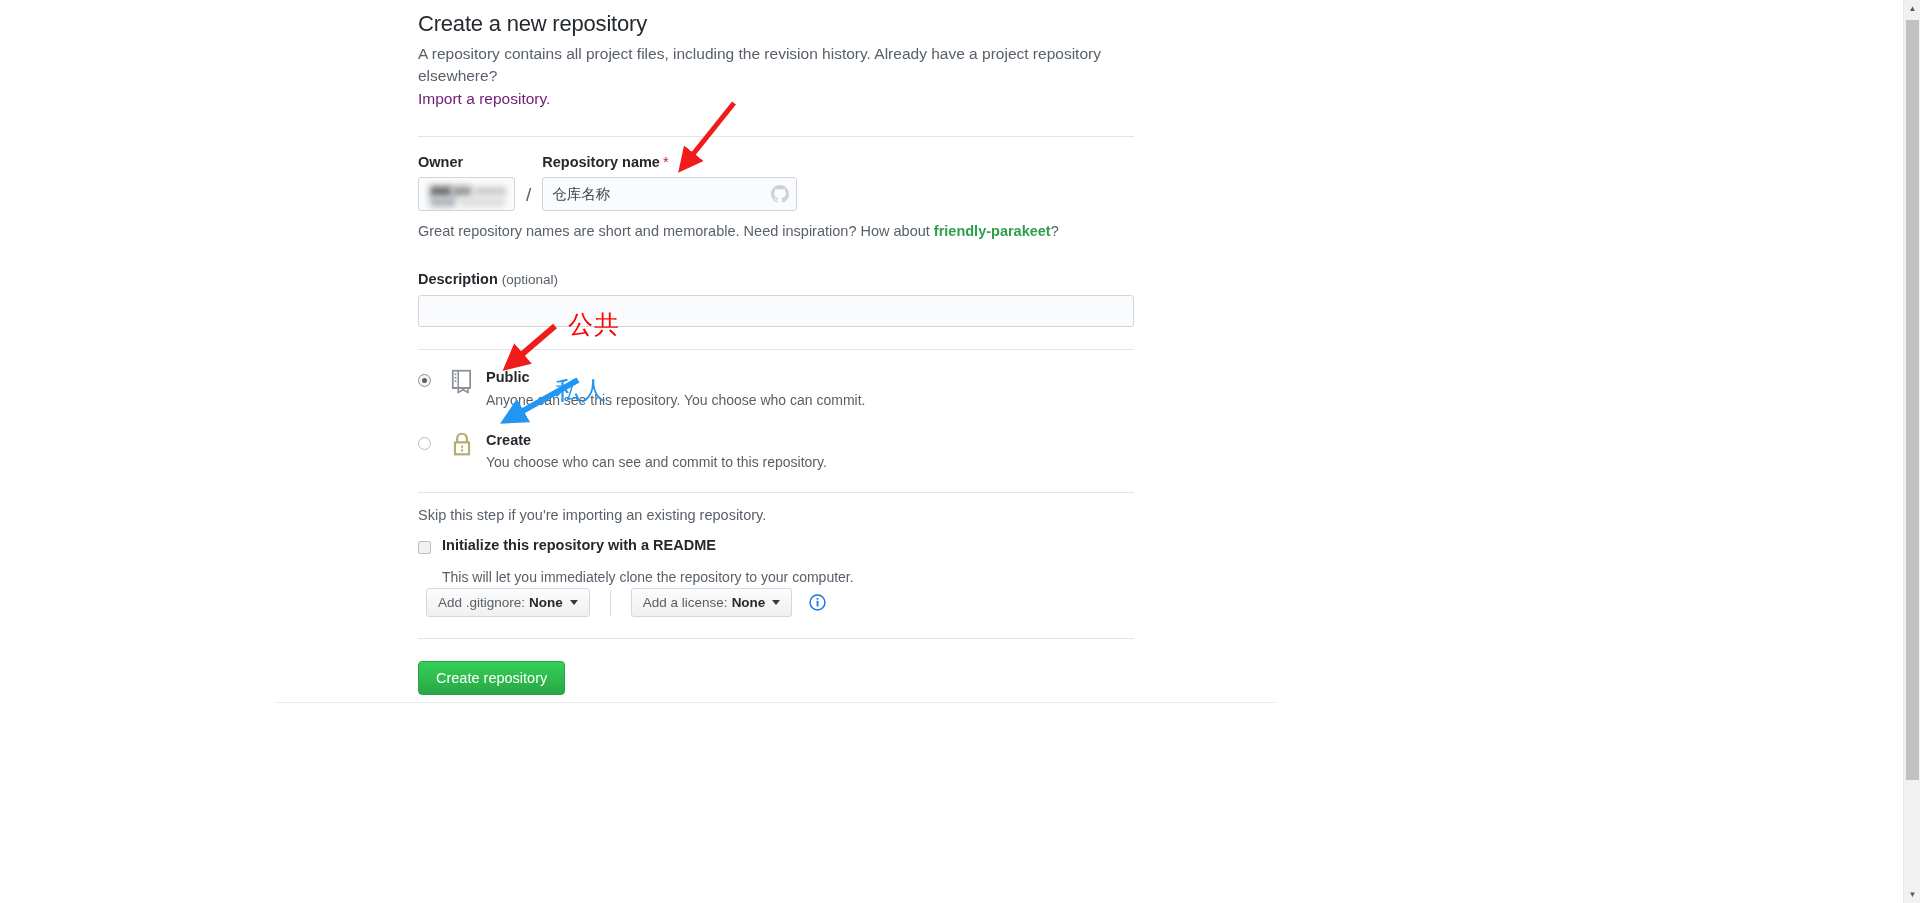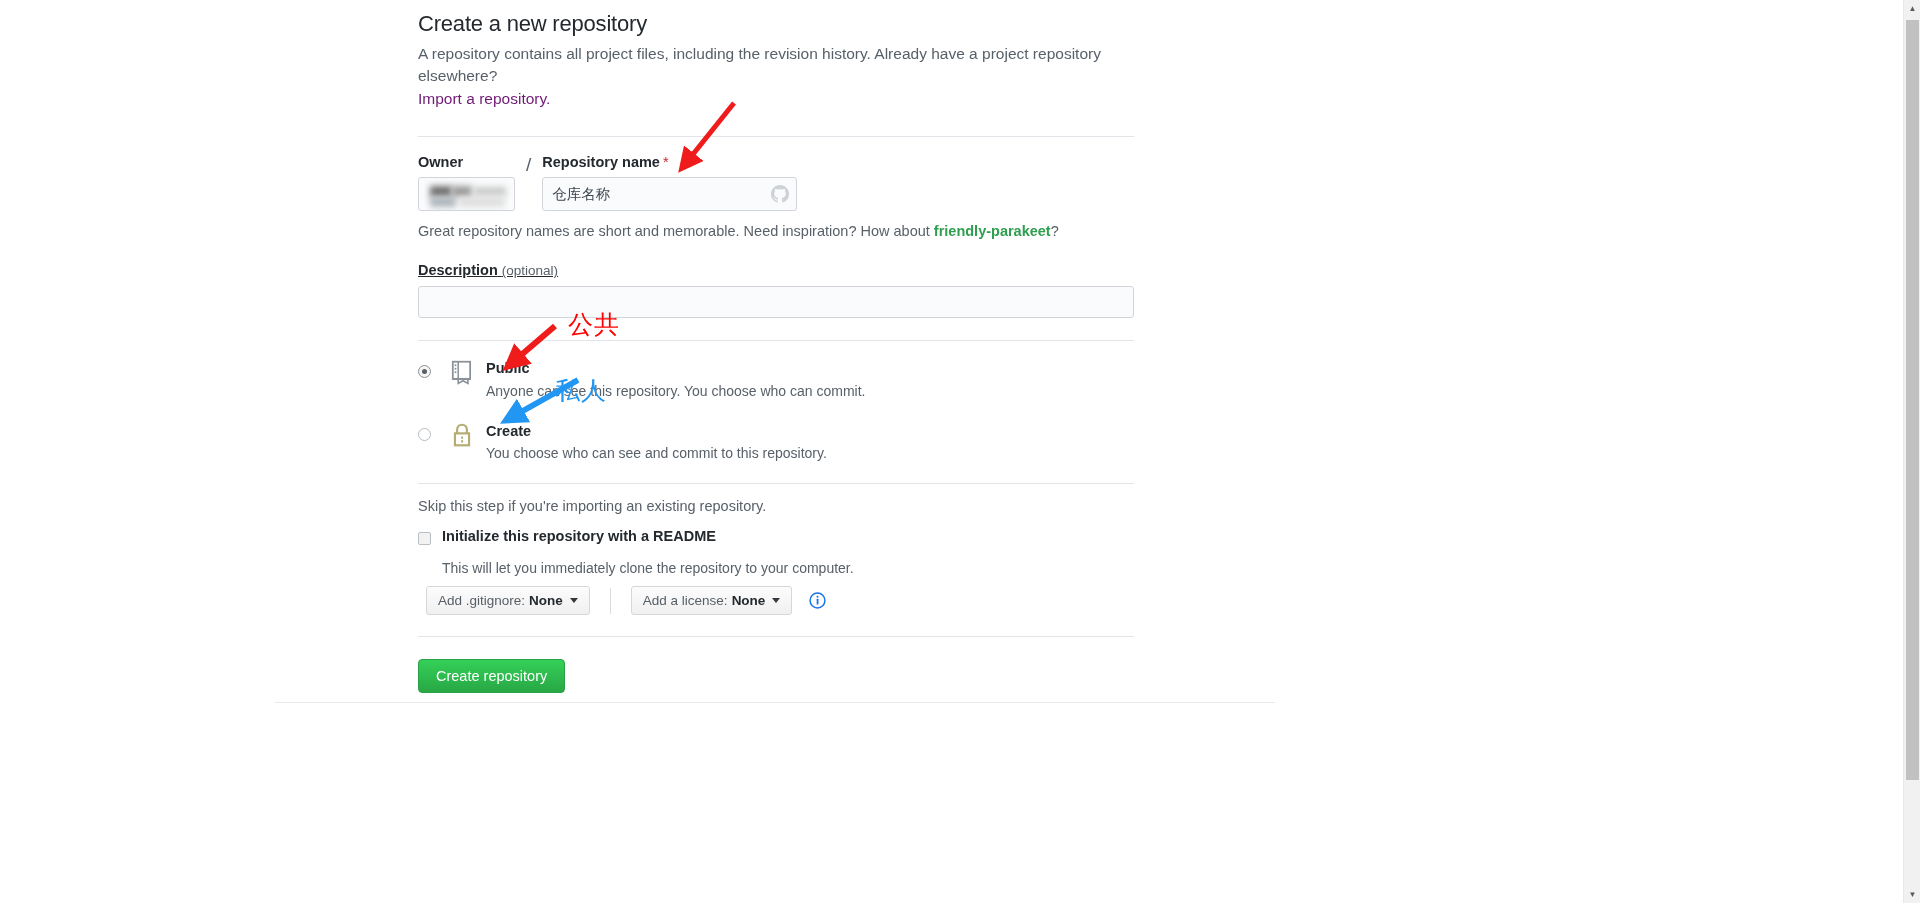--- a/index.html
+++ b/index.html
@@ -77,20 +77,21 @@
   hr.rule {
     border: 0;
     border-top: 1px solid #e1e4e8;
     margin: 26px 0 0 0;
     width: 716px;
   }
 
   
   .owner-row {
     display: flex;
+    align-items: flex-end;
     margin-top: 17px;
   }
   .field-col { display: flex; flex-direction: column; }
   .field-label {
     font-size: 14.5px;
     font-weight: bold;
     color: #24292e;
     margin-bottom: 7px;
   }
   .req-star { color: #cb2431; font-weight: normal; margin-left: 3px; }
@@ -143,22 +144,21 @@
   .hint-line {
     font-size: 14.5px;
     color: #586069;
     margin-top: 12px;
   }
   .hint-strong { color: #2f9e4f; font-weight: bold; }
 
   
   .desc-label {
     font-size: 14.5px; font-weight: bold; color: #24292e;
-    margin-top: 23px;
-    text-decoration: underline;
+    margin-top: 32px;
   }
   .desc-optional { font-weight: normal; color: #586069; font-size: 13.5px; }
   .desc-input {
     display: block;
     width: 716px; height: 32px;
     margin-top: 8px;
     border: 1px solid #d1d5da;
     border-radius: 3px;
     background: #fafbfc;
     padding: 0 9px;
@@ -225,21 +225,21 @@
     margin-top: 4px;
     flex: 0 0 auto;
     cursor: pointer;
   }
   .cb-text { margin-left: 11px; display: flex; flex-direction: column; justify-content: flex-end; }
   .cb-title { font-size: 14.5px; font-weight: bold; color: #24292e; }
   .cb-desc { font-size: 14px; color: #586069; margin-top: 16px; }
 
   .dd-row {
     display: flex; align-items: center;
-    margin-top: 10px;
+    margin-top: 3px;
     padding-left: 8px;
   }
   .dd-btn {
     height: 29px;
     border: 1px solid #d5d8db;
     border-radius: 3px;
     background: linear-gradient(#fcfcfc, #f0f0f0);
     font-size: 13.5px;
     color: #565e66;
     padding: 0 11px;

